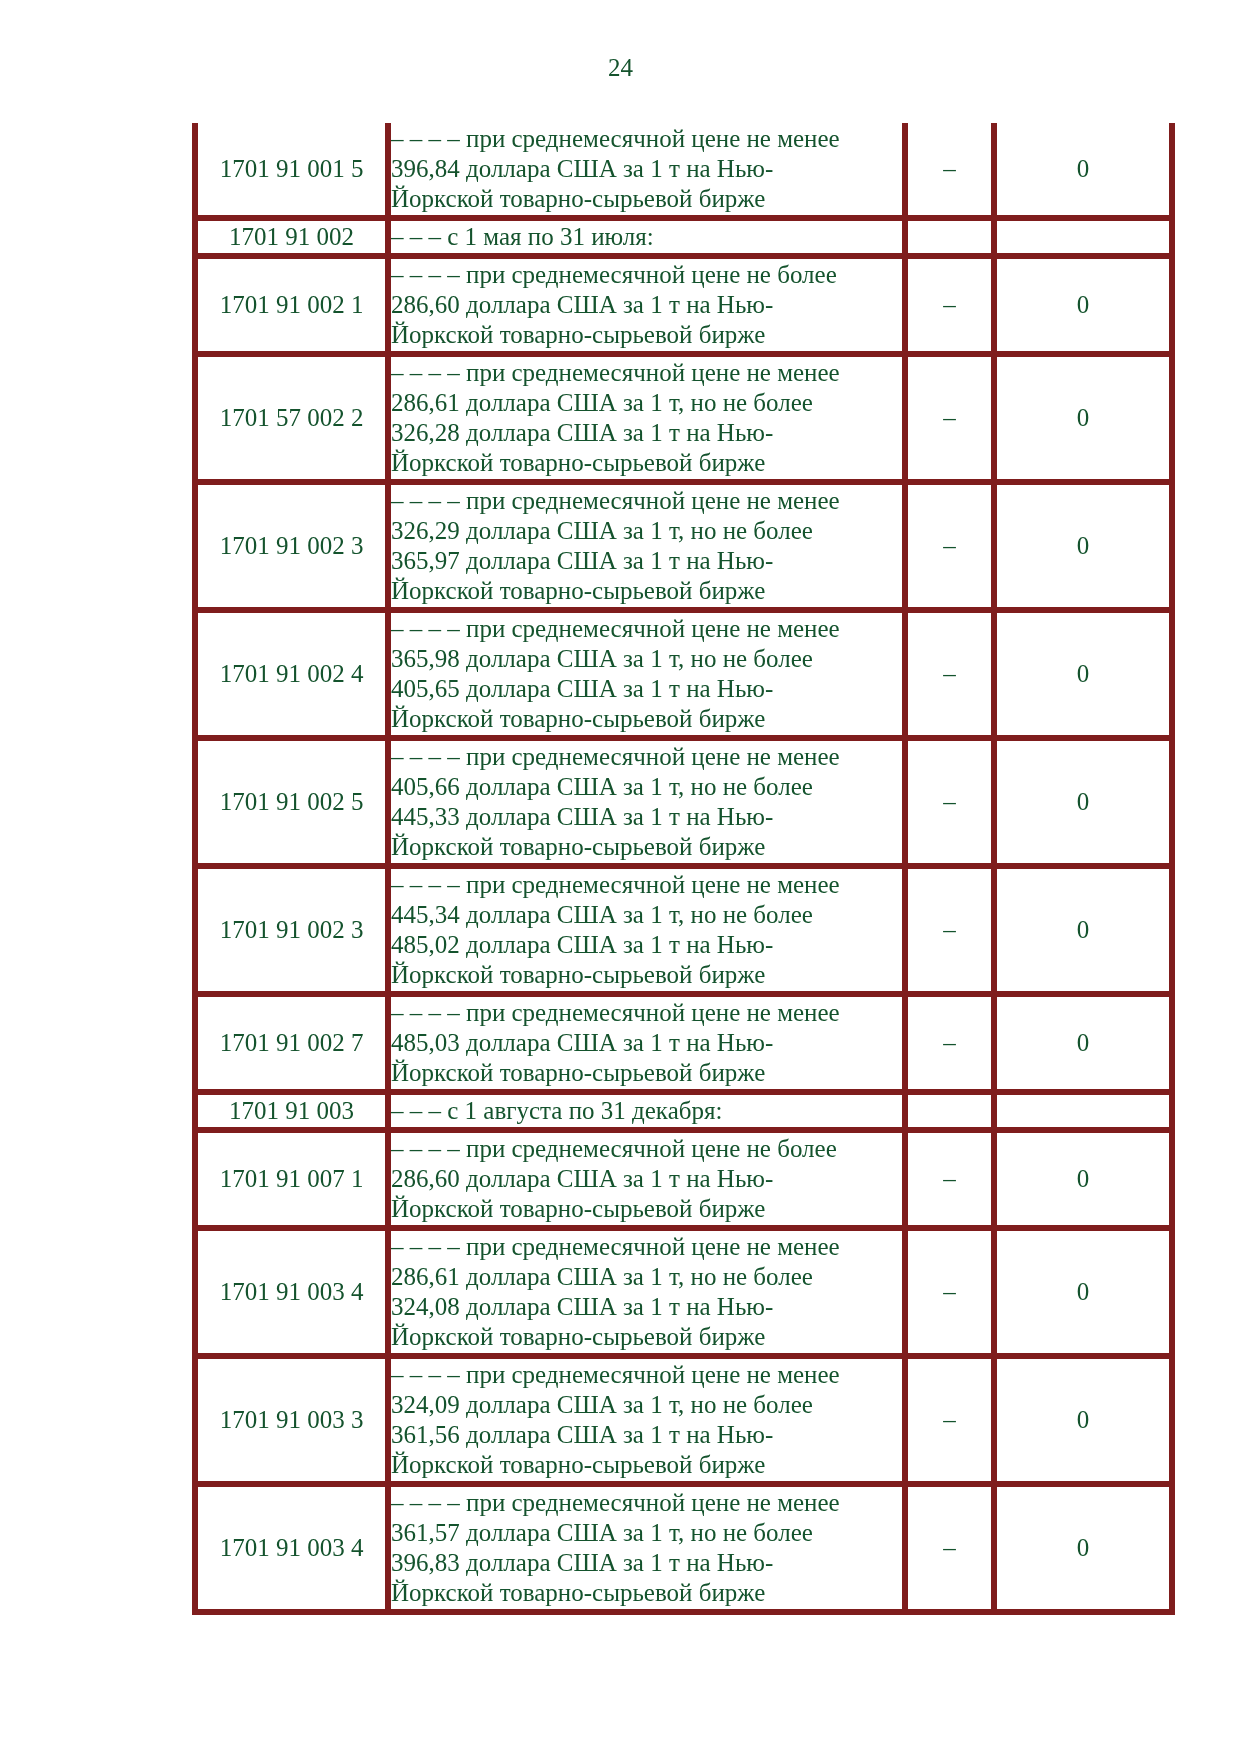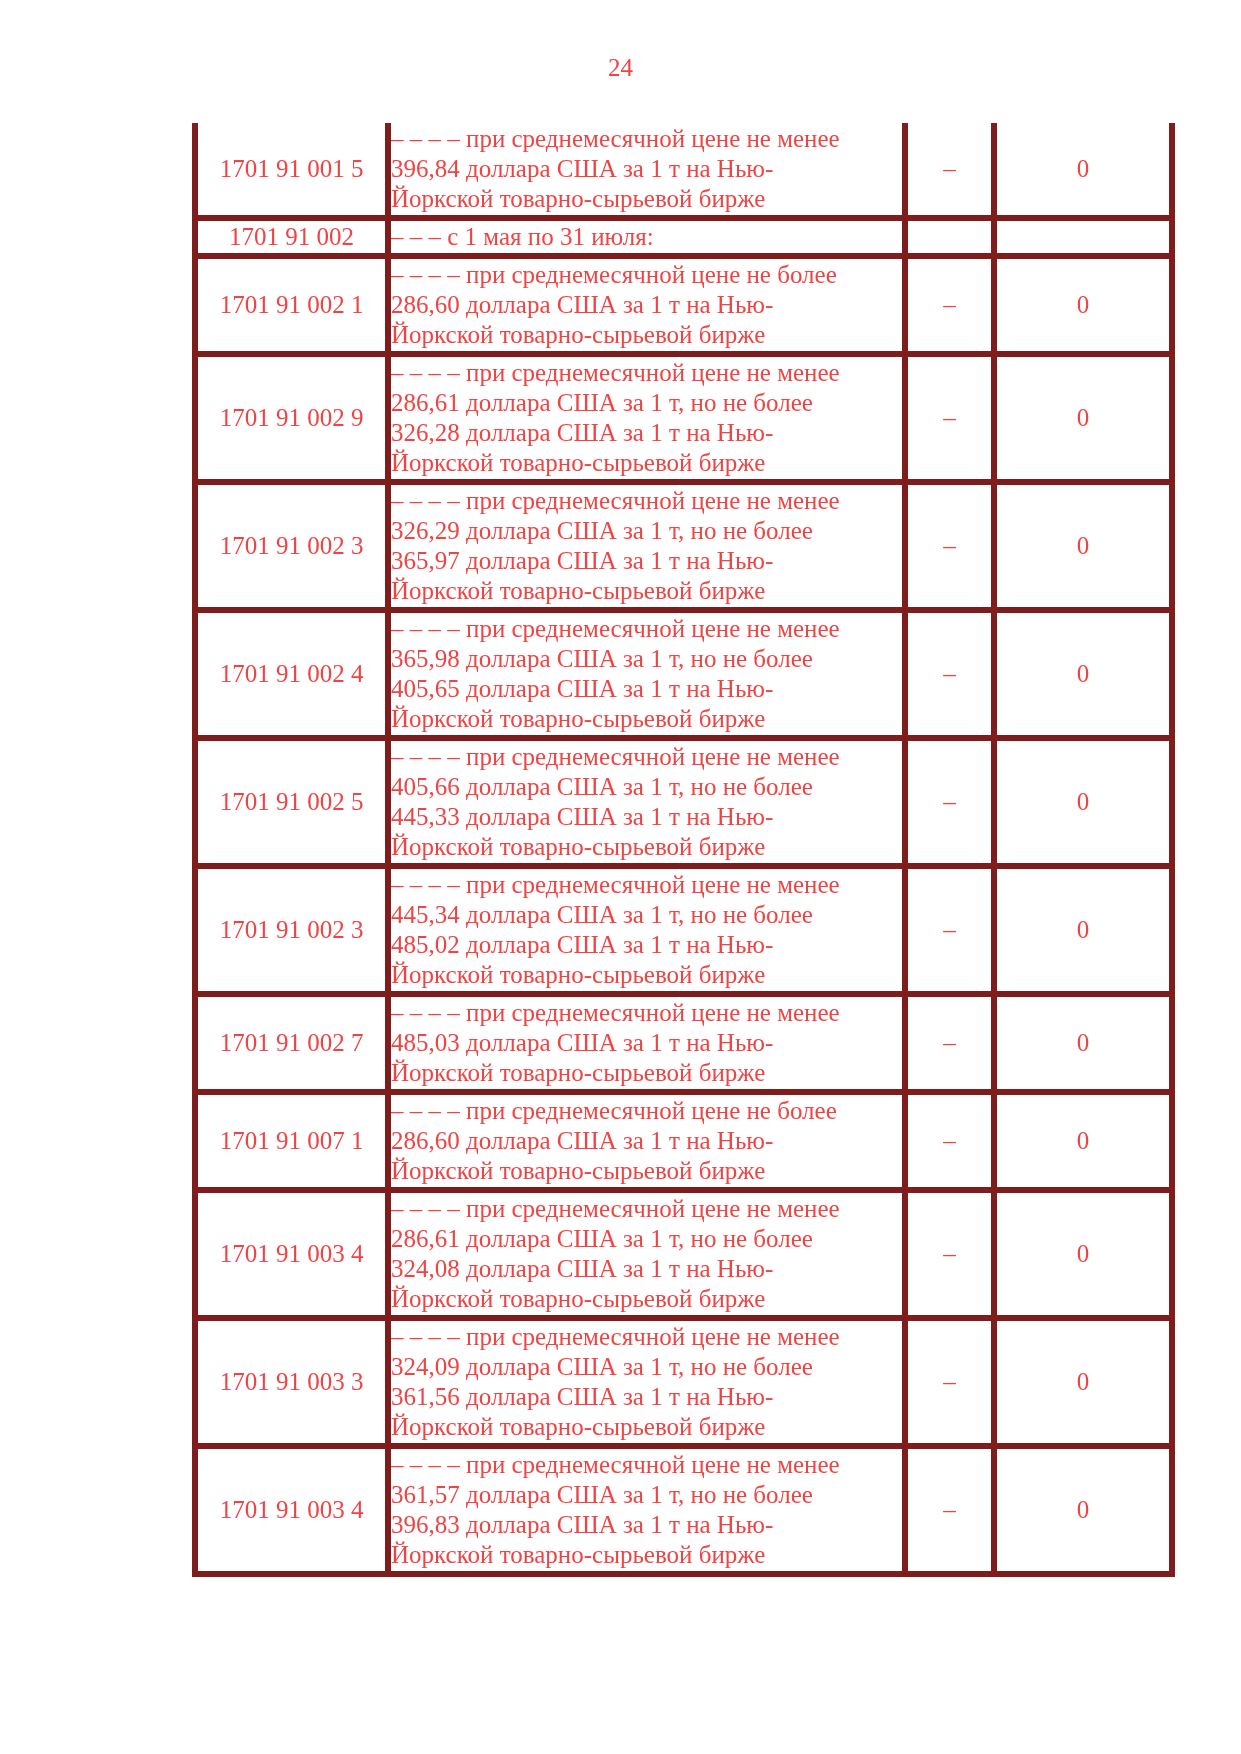--- a/index.html
+++ b/index.html
@@ -2,21 +2,21 @@
 <html><head>
 <meta charset="utf-8">
 <style>
   html, body { margin: 0; padding: 0; background: #e8e8e8; }
   .page {
     position: relative;
     width: 1241px;
     height: 1754px;
     background: #ffffff;
     font-family: "Liberation Serif", "DejaVu Serif", serif;
-    color: #ef4444;
+    color: #14532d;
     overflow: hidden;
   }
   .page-number {
     position: absolute;
     top: 54px;
     left: 0;
     width: 1241px;
     text-align: center;
     font-size: 25px;
     line-height: 28px;
@@ -87,21 +87,21 @@
       </tr>
       <tr class="r3">
         <td class="code">1701 91 002 1</td>
         <td class="descr">– – – – при среднемесячной цене не более
 286,60 доллара США за 1 т на Нью-
 Йоркской товарно-сырьевой бирже</td>
         <td class="unit">–</td>
         <td class="rate">0</td>
       </tr>
       <tr class="r4">
-        <td class="code">1701 91 002 9</td>
+        <td class="code">1701 57 002 2</td>
         <td class="descr">– – – – при среднемесячной цене не менее
 286,61 доллара США за 1 т, но не более
 326,28 доллара США за 1 т на Нью-
 Йоркской товарно-сырьевой бирже</td>
         <td class="unit">–</td>
         <td class="rate">0</td>
       </tr>
       <tr class="r4">
         <td class="code">1701 91 002 3</td>
         <td class="descr">– – – – при среднемесячной цене не менее
@@ -139,20 +139,26 @@
         <td class="rate">0</td>
       </tr>
       <tr class="r3">
         <td class="code">1701 91 002 7</td>
         <td class="descr">– – – – при среднемесячной цене не менее
 485,03 доллара США за 1 т на Нью-
 Йоркской товарно-сырьевой бирже</td>
         <td class="unit">–</td>
         <td class="rate">0</td>
       </tr>
+      <tr class="r1">
+        <td class="code">1701 91 003</td>
+        <td class="descr">– – – с 1 августа по 31 декабря:</td>
+        <td class="unit"></td>
+        <td class="rate"></td>
+      </tr>
       <tr class="r3">
         <td class="code">1701 91 007 1</td>
         <td class="descr">– – – – при среднемесячной цене не более
 286,60 доллара США за 1 т на Нью-
 Йоркской товарно-сырьевой бирже</td>
         <td class="unit">–</td>
         <td class="rate">0</td>
       </tr>
       <tr class="r4">
         <td class="code">1701 91 003 4</td>

